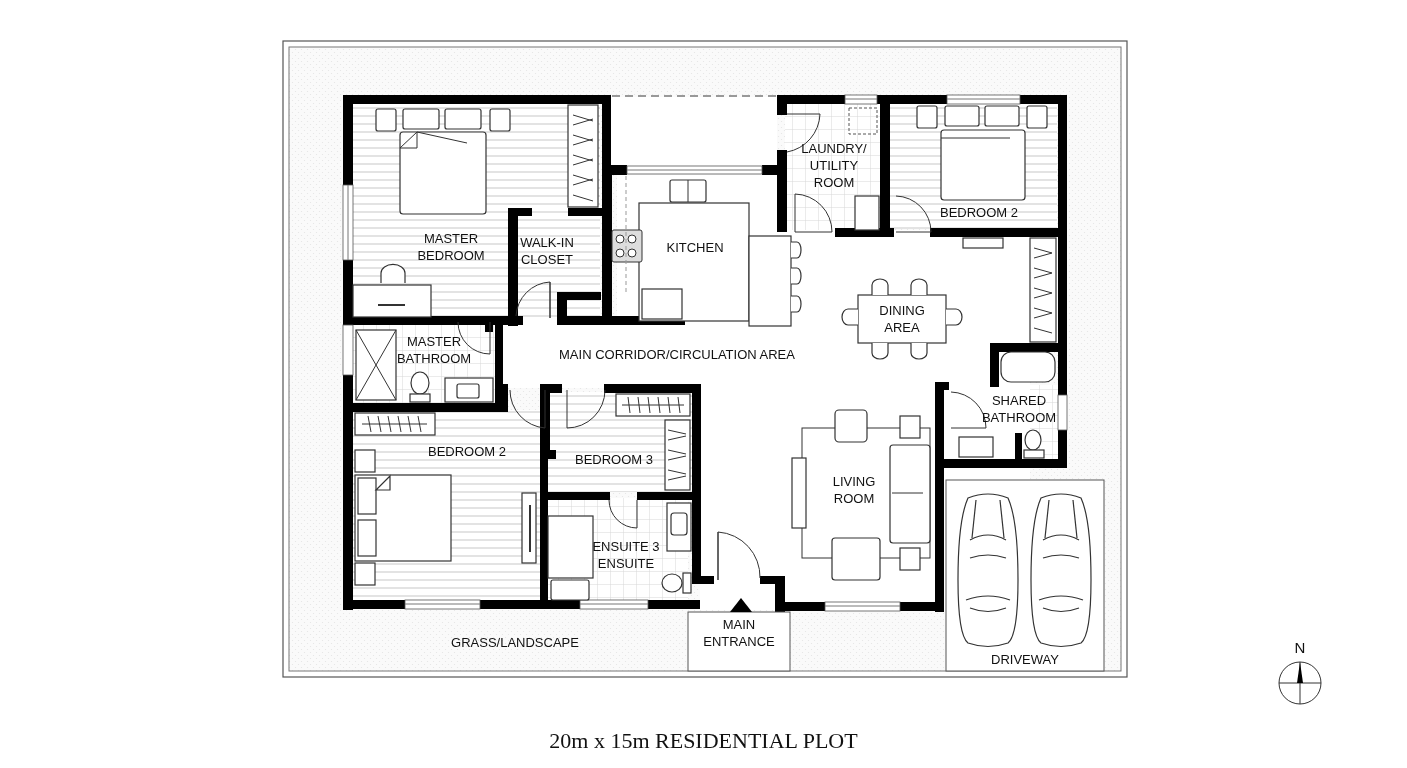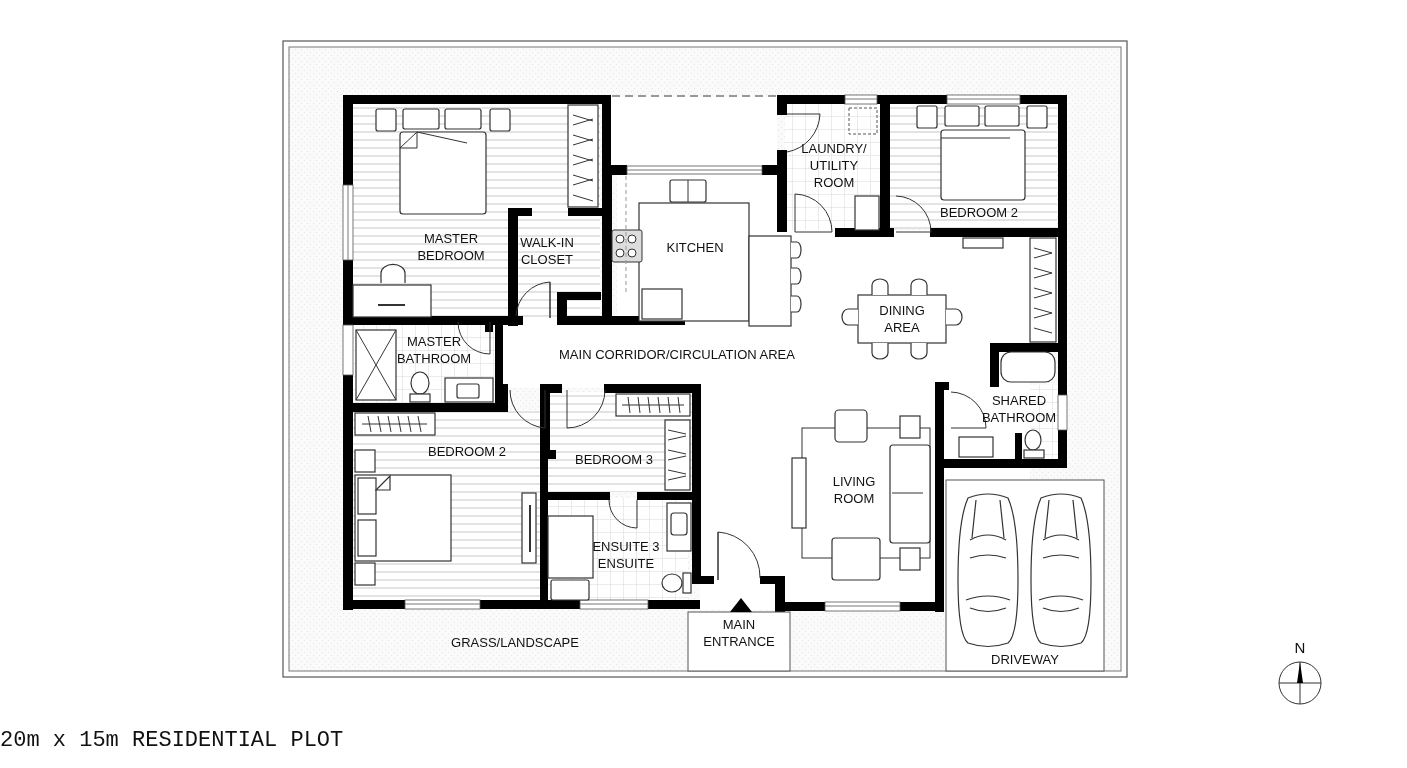--- a/index.html
+++ b/index.html
@@ -1,19 +1,19 @@
 <!DOCTYPE html>
 <html><head>
 <meta charset="utf-8">
 <style>
   html, body { margin: 0; padding: 0; background: #ffffff; }
   body { width: 1407px; height: 768px; position: relative; overflow: hidden; font-family: "Liberation Sans", sans-serif; }
   #plan { position: absolute; left: 0; top: 0; width: 1407px; height: 768px; }
   .lbl { font-family: "Liberation Sans", sans-serif; font-size: 13px; fill: #111; text-anchor: middle; }
-  .title { position: absolute; left: 0; width: 1407px; top: 728px; text-align: left; font-size: 22px; color: #111; font-family: Liberation Mono, monospace; }
+  .title { position: absolute; left: 0; width: 1407px; top: 728px; text-align: center; font-size: 22px; color: #111; font-family: Liberation Serif, serif; }
   .wall { fill: #000; }
   .furn { fill: #fff; stroke: #333; stroke-width: 1.2; }
   .door { fill: none; stroke: #333; stroke-width: 1; }
   .win { fill: #fff; stroke: #555; stroke-width: 0.8; }
 </style>
 </head>
 <body>
 
 <svg id="plan" viewBox="0 0 1407 768" xmlns="http://www.w3.org/2000/svg">
   <defs>

